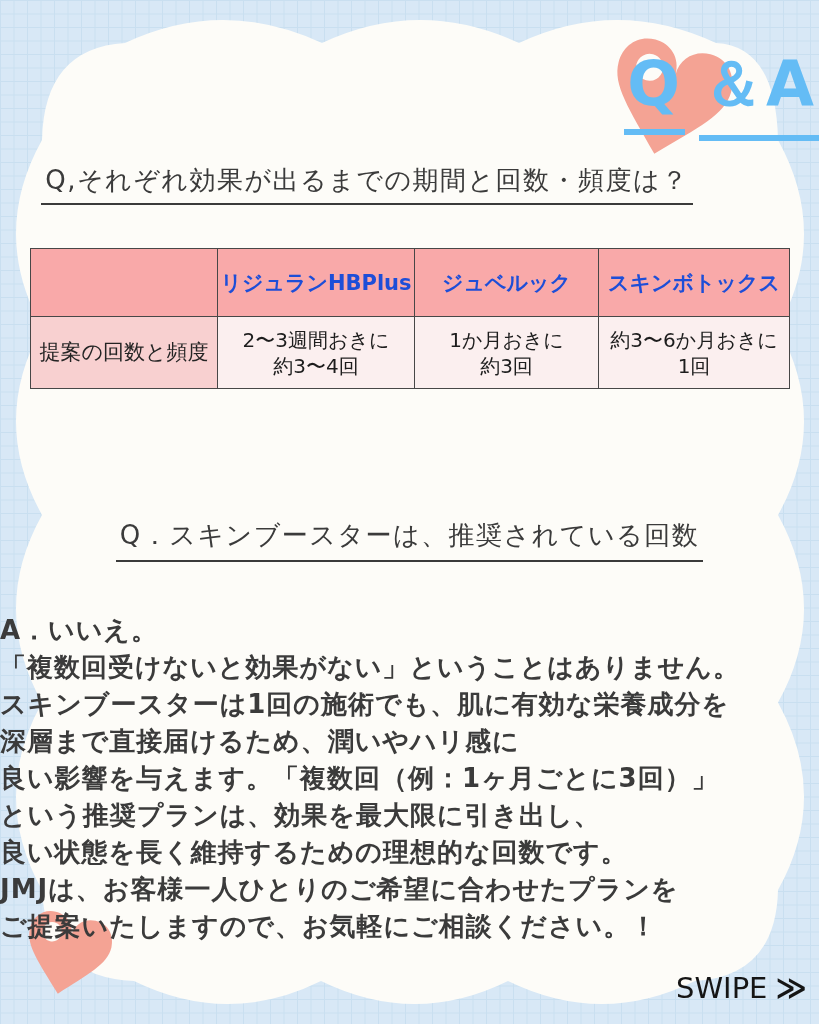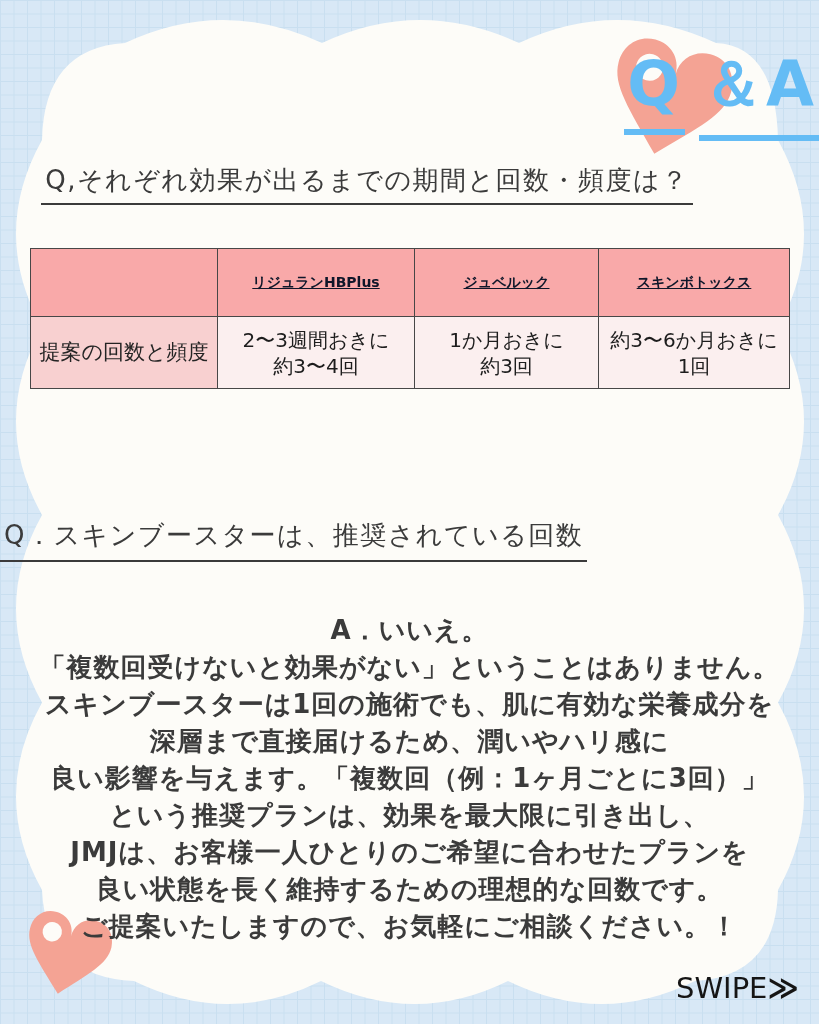--- a/index.html
+++ b/index.html
@@ -21,49 +21,49 @@
   .heart.bottom{left:16px;top:903px;width:102px;height:102px;transform:rotate(13deg);}
 
   .title{
     position:absolute;left:0;top:42px;width:819px;text-align:right;
     font-size:62px;font-weight:bold;color:#64BCF5;letter-spacing:2px;margin:0;
   }
   .title .tpart{display:inline-block;border-bottom:6px solid #64BCF5;padding:0 3px 9px;}
   .title .tpart.first{margin-right:14px;}
 
   .question1{position:absolute;left:0;top:163px;width:734px;text-align:center;}
-  .question2{position:absolute;left:0;top:512px;width:819px;text-align:left;line-height:46px;}
+  .question2{position:absolute;left:0;top:512px;width:819px;text-align:center;line-height:46px;}
   .q-line{
     display:inline-block;font-size:26px;color:#3B3B3B;letter-spacing:1.5px;
     border-bottom:2.5px solid #3B3B3B;padding:0 4px 5px;
   }
   .question2 .q-line{padding-bottom:2px;}
 
   table.cmp{
     position:absolute;left:30px;top:248px;width:759px;
     border-collapse:collapse;table-layout:fixed;
   }
   table.cmp th,table.cmp td{border:1.6px solid #474747;padding:0 2px;text-align:center;vertical-align:middle;}
   table.cmp thead tr{height:68px;}
   table.cmp tbody tr{height:72px;}
-  table.cmp thead th{background:#F9A9A9;font-size:14px;font-weight:bold;color:#0f172a;text-decoration:underline;}
+  table.cmp thead th{background:#F9A9A9;font-size:21px;font-weight:bold;color:#1d4ed8;}
   table.cmp tbody th{background:#F8D0D0;font-size:21px;font-weight:normal;color:#242424;white-space:pre-line;line-height:1.35;}
   table.cmp td{background:#FBEFEF;color:#1d1d1d;}
   .cell-main{font-weight:bold;font-size:21px;line-height:1.3;}
   .cell-sub{font-weight:normal;font-size:20px;line-height:1.3;white-space:pre-line;}
   .cell-main:empty,.cell-sub:empty{display:none;}
 
   .answer{
-    position:absolute;left:0;top:612px;width:819px;text-align:center;
+    position:absolute;left:0;top:612px;width:819px;text-align:left;
     font-size:26px;font-weight:bold;color:#3B3B3B;letter-spacing:1px;line-height:37px;
   }
   .answer .a-line{display:block;}
 
   .swipe{
-    position:absolute;left:676px;top:970px;display:flex;align-items:center;
+    position:absolute;left:676px;top:970px;display:flex;align-items:center;gap:8px;
     color:#151515;font-size:29px;cursor:pointer;
   }
   .swipe .chev{font-size:30px;font-weight:bold;letter-spacing:-2px;}
 </style>
 </head>
 <body>
 
 <div class="page">
 
   <svg class="cloud-svg" viewBox="0 0 819 1024" xmlns="http://www.w3.org/2000/svg" aria-hidden="true">
@@ -148,22 +148,22 @@
     <span class="q-line">Q．スキンブースターは、推奨されている回数</span><br>
   </div>
 
   <div class="answer">
     <span class="a-line">A．いいえ。</span>
     <span class="a-line">「複数回受けないと効果がない」ということはありません。</span>
     <span class="a-line">スキンブースターは1回の施術でも、肌に有効な栄養成分を</span>
     <span class="a-line">深層まで直接届けるため、潤いやハリ感に</span>
     <span class="a-line">良い影響を与えます。「複数回（例：1ヶ月ごとに3回）」</span>
     <span class="a-line">という推奨プランは、効果を最大限に引き出し、</span>
+    <span class="a-line">良い状態を長く維持するための理想的な回数です。</span>
     <span class="a-line">JMJは、お客様一人ひとりのご希望に合わせたプランを</span>
-    <span class="a-line">良い状態を長く維持するための理想的な回数です。</span>
     <span class="a-line">ご提案いたしますので、お気軽にご相談ください。！</span>
   </div>
 
   <div class="swipe">
     <span>SWIPE</span>
     <span class="chev">≫</span>
   </div>
 
 </div>
 

